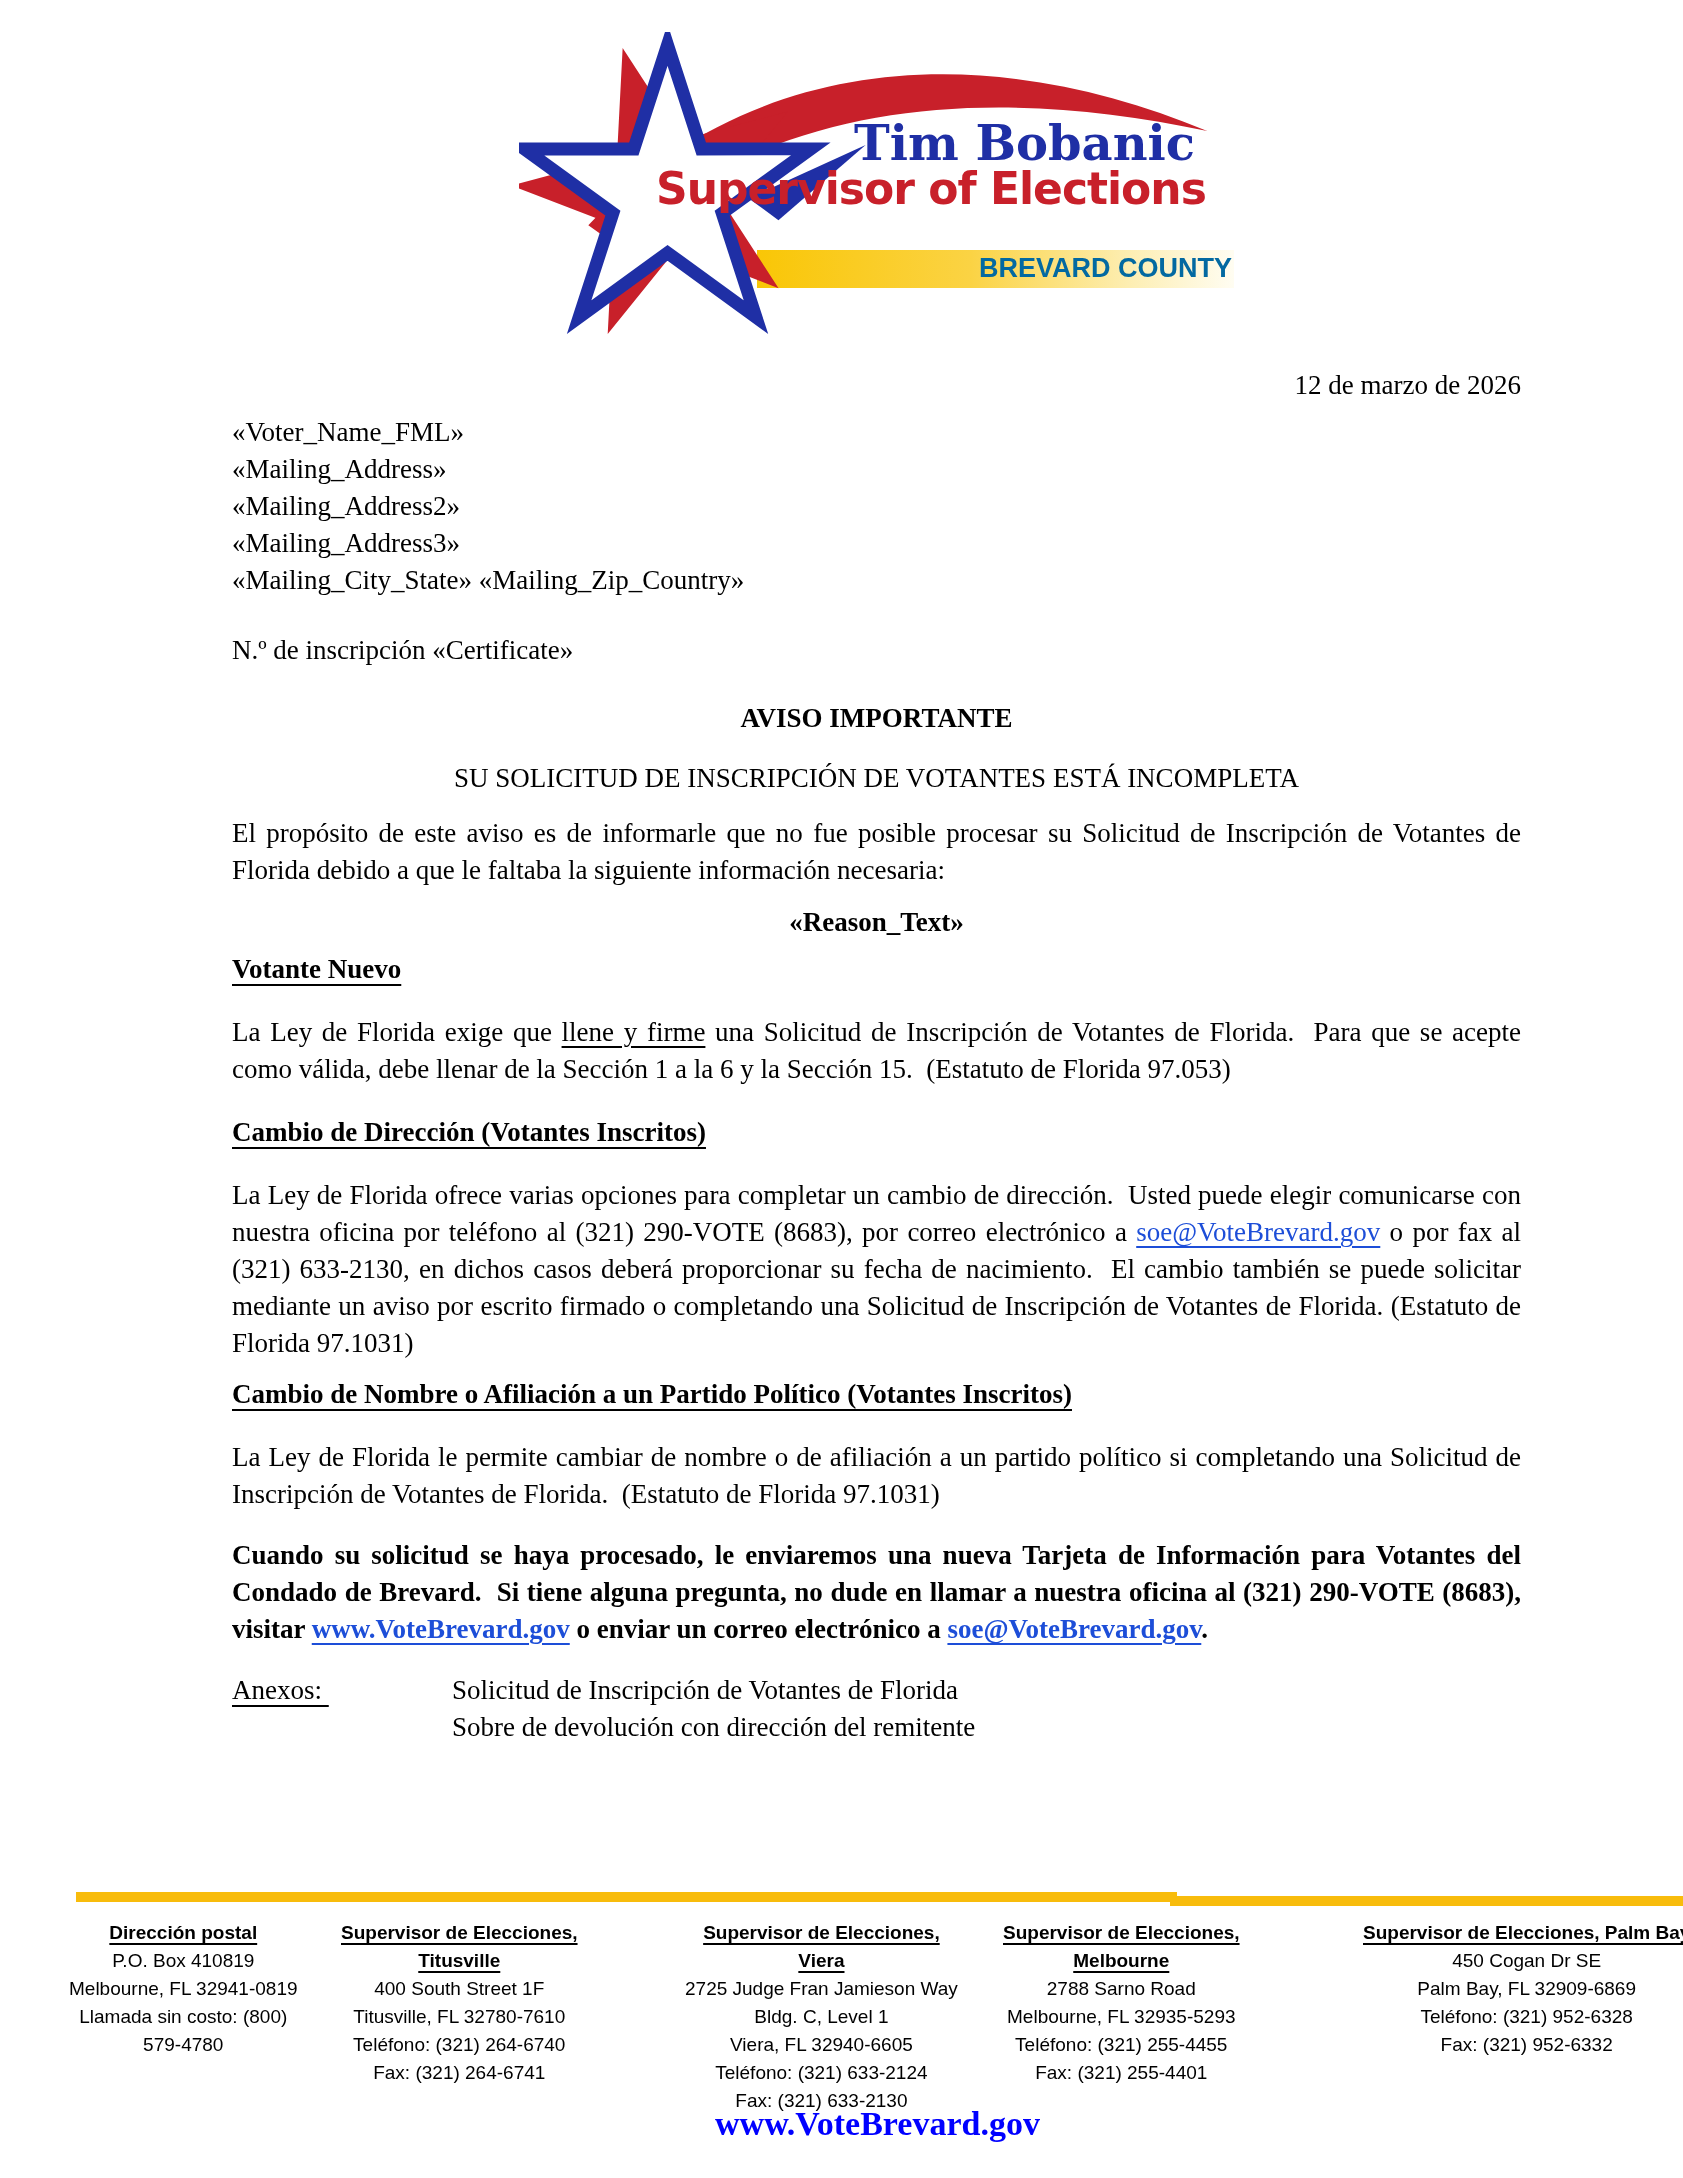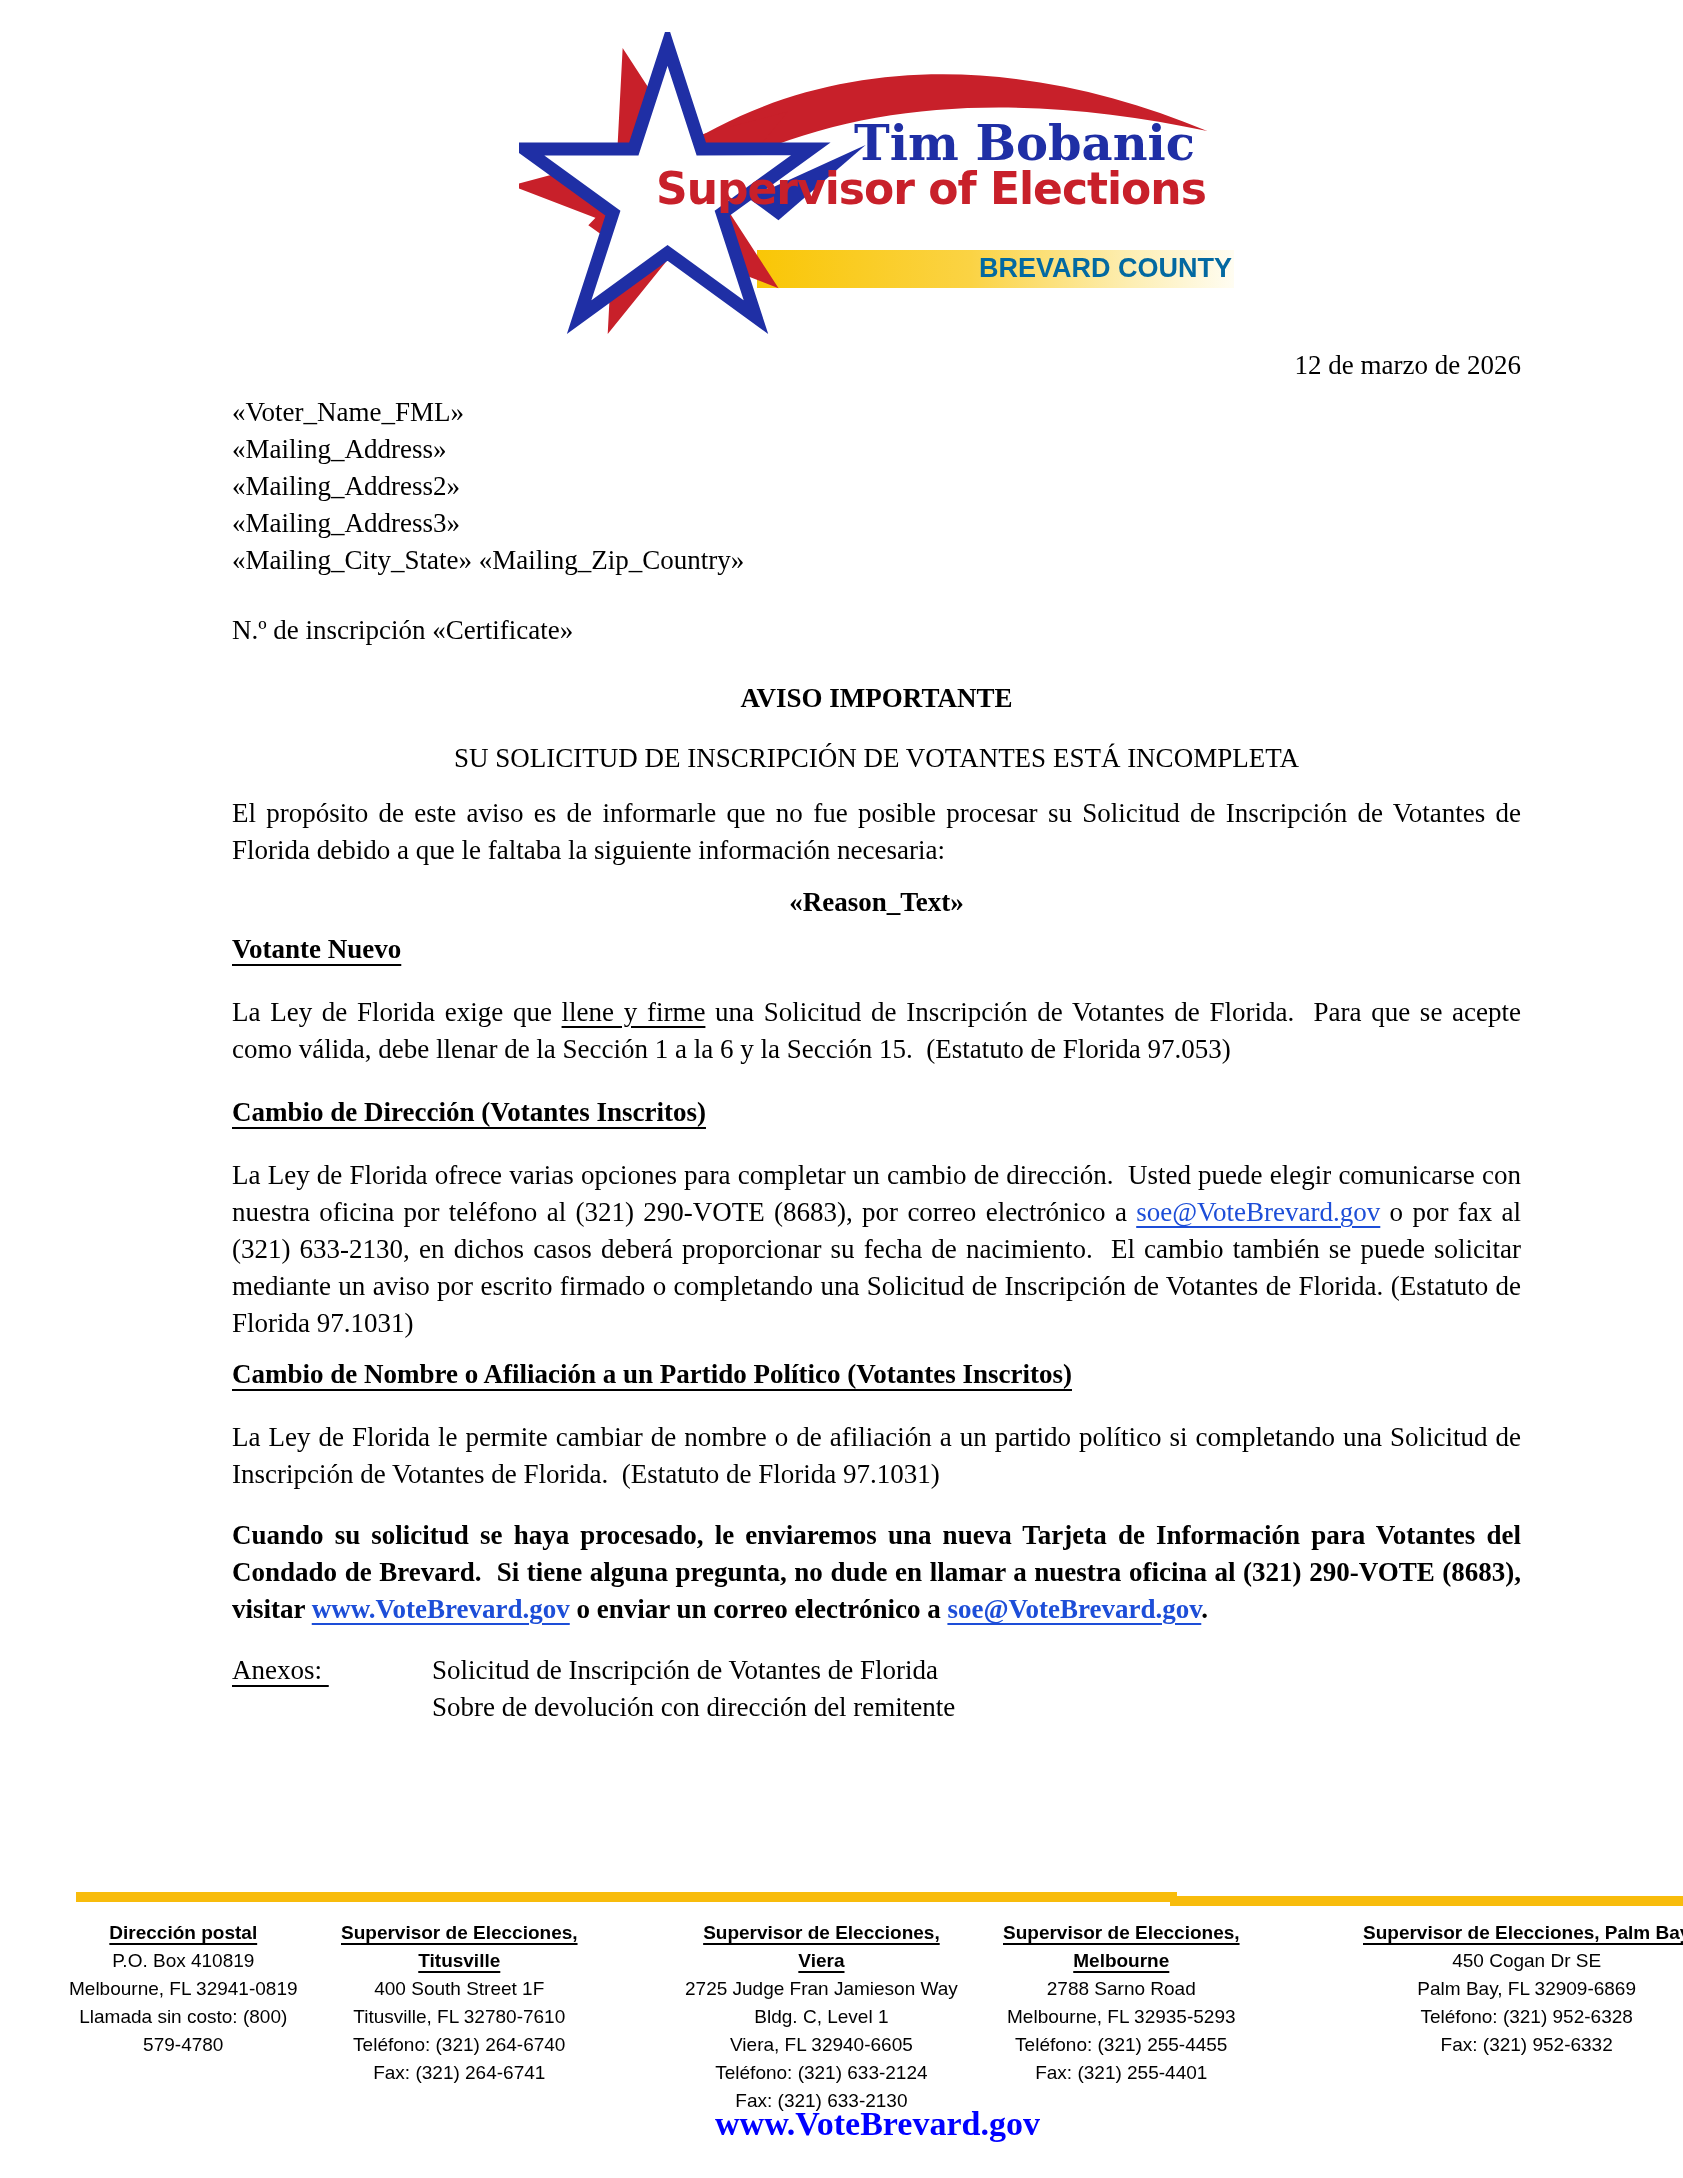--- a/index.html
+++ b/index.html
@@ -15,42 +15,42 @@
               font-family:"DejaVu Serif","Liberation Serif",serif;font-weight:bold;
               font-size:48px;line-height:1;color:#1f2fa5;white-space:nowrap;}
   .logo .title{position:absolute;left:137px;top:135px;z-index:3;
                font-family:"DejaVu Sans","Liberation Sans",sans-serif;font-weight:bold;
                font-size:44px;line-height:1;letter-spacing:-1px;color:#c8202a;white-space:nowrap;}
   .logo .county{position:absolute;right:2px;top:223px;z-index:3;
                 font-family:"Liberation Sans",sans-serif;font-weight:bold;
                 font-size:27px;line-height:1;color:#0369a1;white-space:nowrap;}
 
   
-  .content{position:absolute;left:196px;top:347px;width:1289px;
+  .content{position:absolute;left:196px;top:367px;width:1289px;
            font-size:27px;line-height:37px;}
   .date{text-align:right;white-space:pre-wrap;}
   .addr{margin-top:10px;}
   .addr div{white-space:pre-wrap;}
   .cert{margin-top:33px;white-space:pre-wrap;}
   .ctr{text-align:center;}
   .b{font-weight:bold;}
   .t-title{margin-top:31px;}
   .t-sub{margin-top:23px;}
   .p{text-align:justify;white-space:pre-wrap;}
   .p-intro{margin-top:18px;}
   .reason{margin-top:15px;}
   .h{font-weight:bold;text-decoration:underline;text-underline-offset:6px;text-decoration-thickness:2px;white-space:pre-wrap;}
   .h1m{margin-top:10px;}
   .pm{margin-top:26px;}
   .h2m{margin-top:26px;}
   .h3m{margin-top:14px;}
   .closingm{margin-top:24px;}
   .lnk{color:#1d4ed8;text-decoration:underline;text-underline-offset:5px;}
   .u{text-decoration:underline;text-underline-offset:5px;}
-  .anexos{margin-top:24px;display:flex;align-items:flex-start;}
+  .anexos{margin-top:24px;display:flex;align-items:flex-start;gap:20px;}
   .anexos .lab-wrap{width:200px;flex:0 0 200px;}
   .anexos .lab{text-decoration:underline;text-underline-offset:6px;white-space:pre-wrap;}
   .anexos .items div{white-space:pre-wrap;}
 
   
   .bar{position:absolute;height:10px;background:#f8bc0c;}
   .bar-a{left:40px;top:1892px;width:1101px;}
   .bar-b{left:1134px;top:1896px;width:520px;}
   .fcols{position:absolute;left:0;top:1919px;width:1683px;height:198px;
          font-family:"Liberation Sans",sans-serif;font-size:19px;line-height:28px;}

